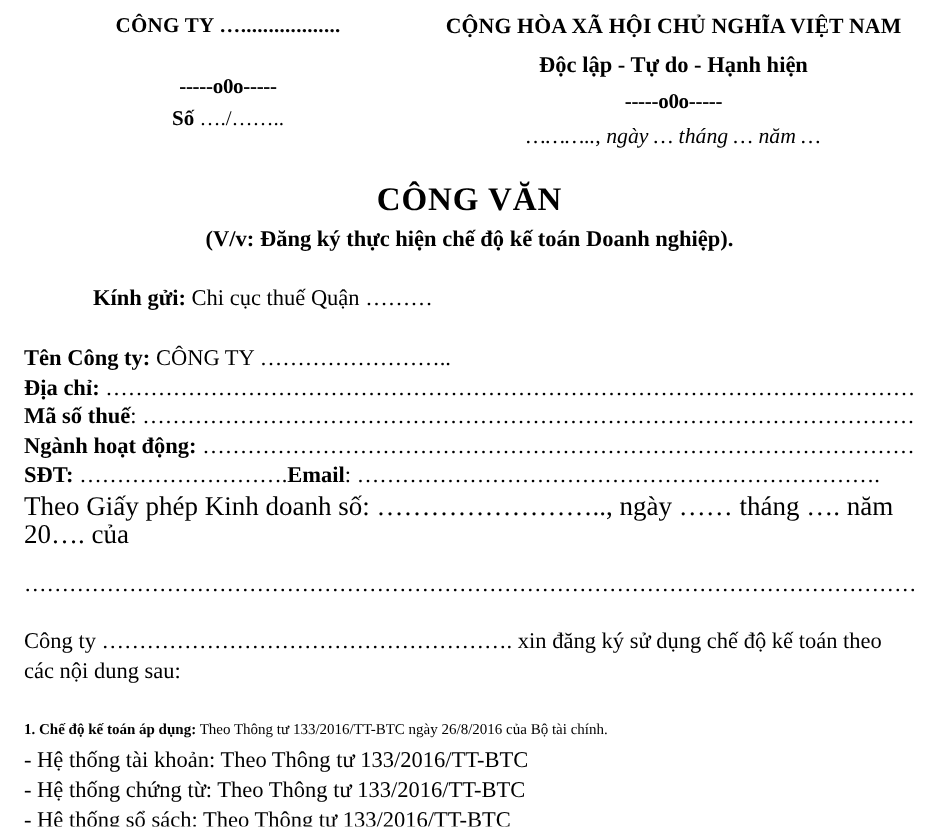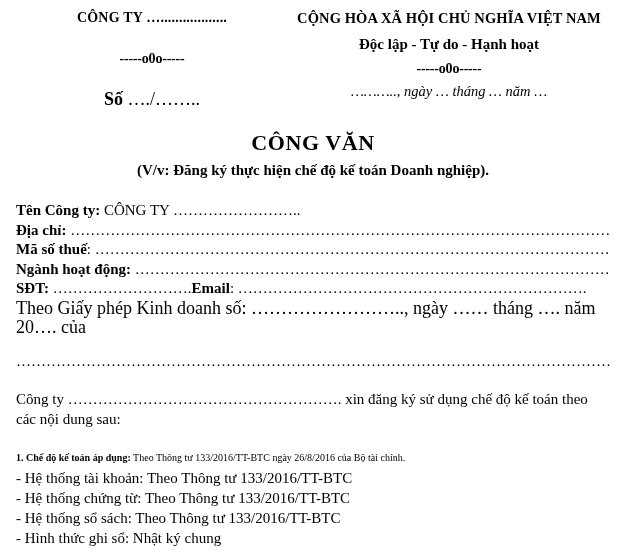--- a/index.html
+++ b/index.html
@@ -65,22 +65,22 @@
   .rule-o0o {
     font-weight: bold;
     font-size: 14px;
     letter-spacing: -0.2px;
     white-space: nowrap;
   }
   .left-rule { margin-top: 25px; }
   .right-rule { margin-top: 8px; }
 
   .doc-number {
-    font-size: 18px;
-    margin-top: 22px;
+    font-size: 14px;
+    margin-top: 5px;
     white-space: nowrap;
   }
   .doc-number b { font-weight: bold; }
 
   .date-place {
     font-style: italic;
     font-size: 14.5px;
     margin-top: 6px;
     white-space: nowrap;
   }
@@ -173,30 +173,34 @@
       <div class="org-name">CÔNG TY …..................</div>
       <div class="rule-o0o left-rule">-----o0o-----</div>
       <div class="doc-number">
         <b>Số</b>
         <span>…./……..</span>
       </div>
     </div>
 
     <div class="letterhead-col letterhead-right">
       <div class="nation-line">CỘNG HÒA XÃ HỘI CHỦ NGHĨA VIỆT NAM</div>
-      <div class="motto-line">Độc lập - Tự do  - Hạnh hoạt</div>
+      <div class="motto-line">Độc lập - Tự do  - Hạnh hiện</div>
       <div class="rule-o0o right-rule">-----o0o-----</div>
       <div class="date-place">……….., ngày … tháng … năm …</div>
     </div>
 
   </div>
 
   <div class="doc-title">CÔNG VĂN</div>
   <div class="doc-subtitle">(V/v: Đăng ký thực hiện chế độ kế toán Doanh nghiệp).</div>
 
+  <div class="recipient">
+    <span class="lbl">Kính gửi:</span>
+    <span>Chi cục thuế Quận ………</span>
+  </div>
 
   <div class="fields">
 
     <div class="field-row">
       <span class="lbl">Tên Công ty:</span>
       <span>CÔNG TY ……………………..</span>
     </div>
 
     <div class="field-row">
       <span class="lbl">Địa chỉ:</span>

